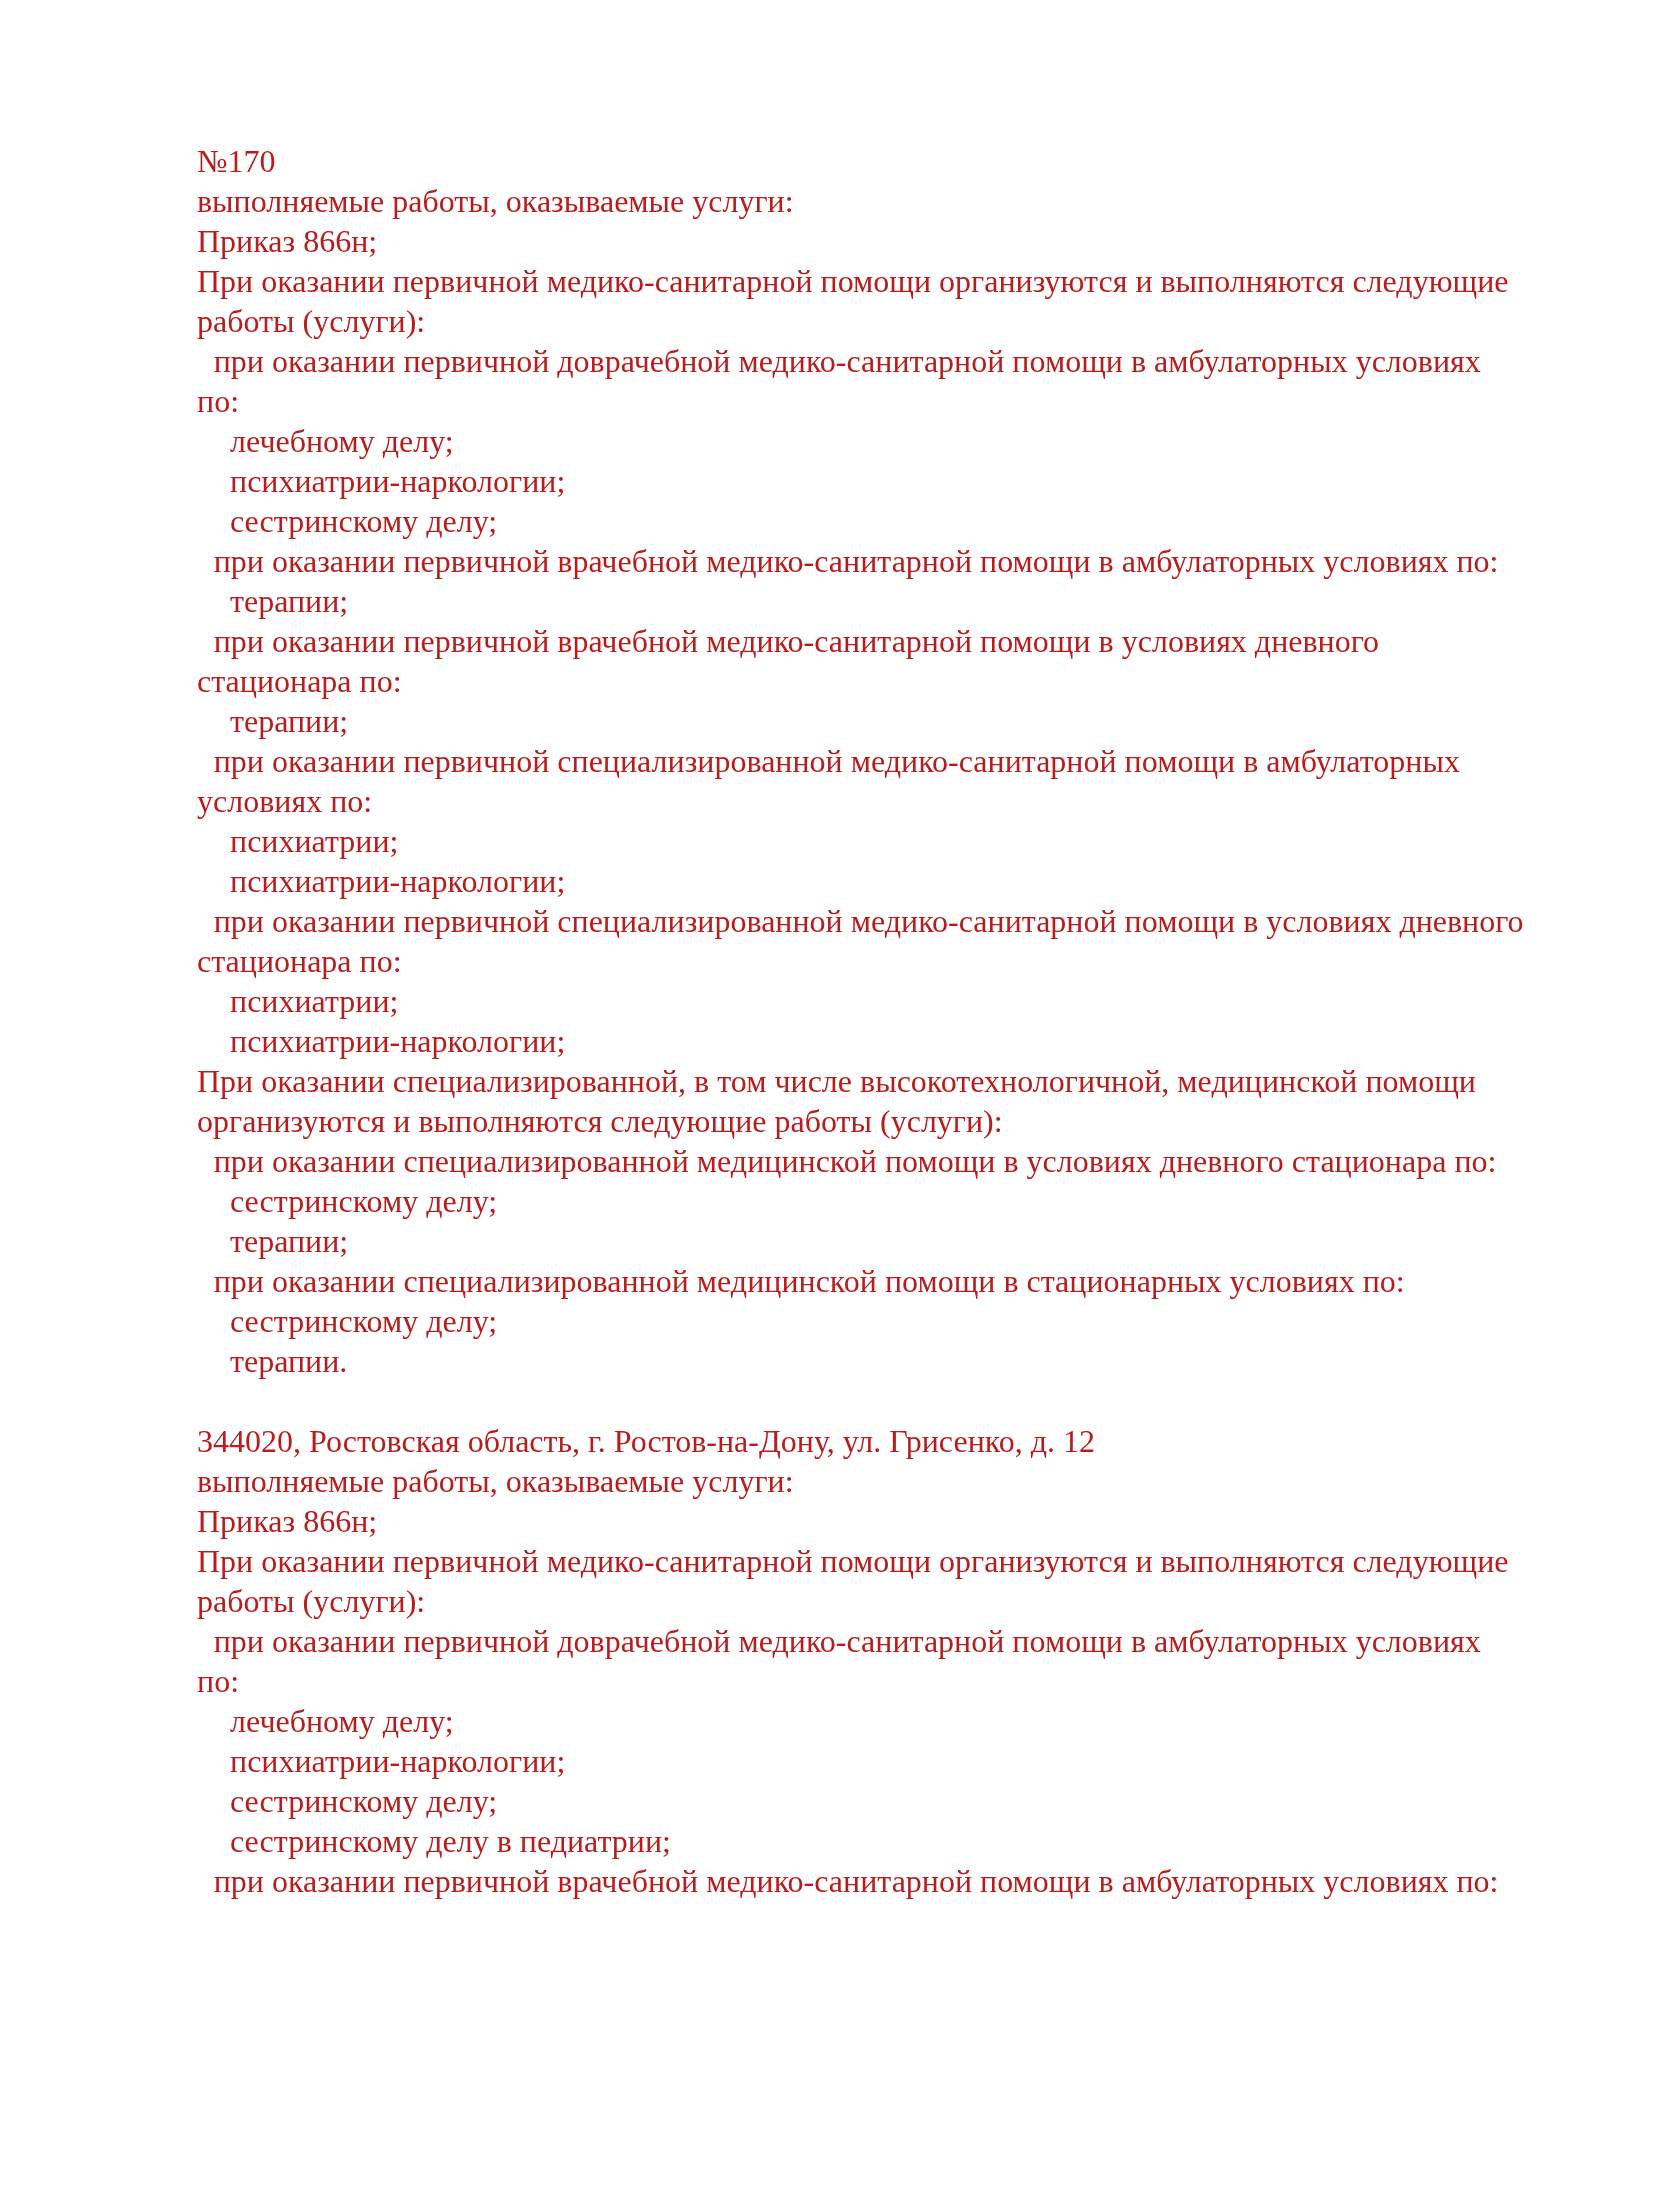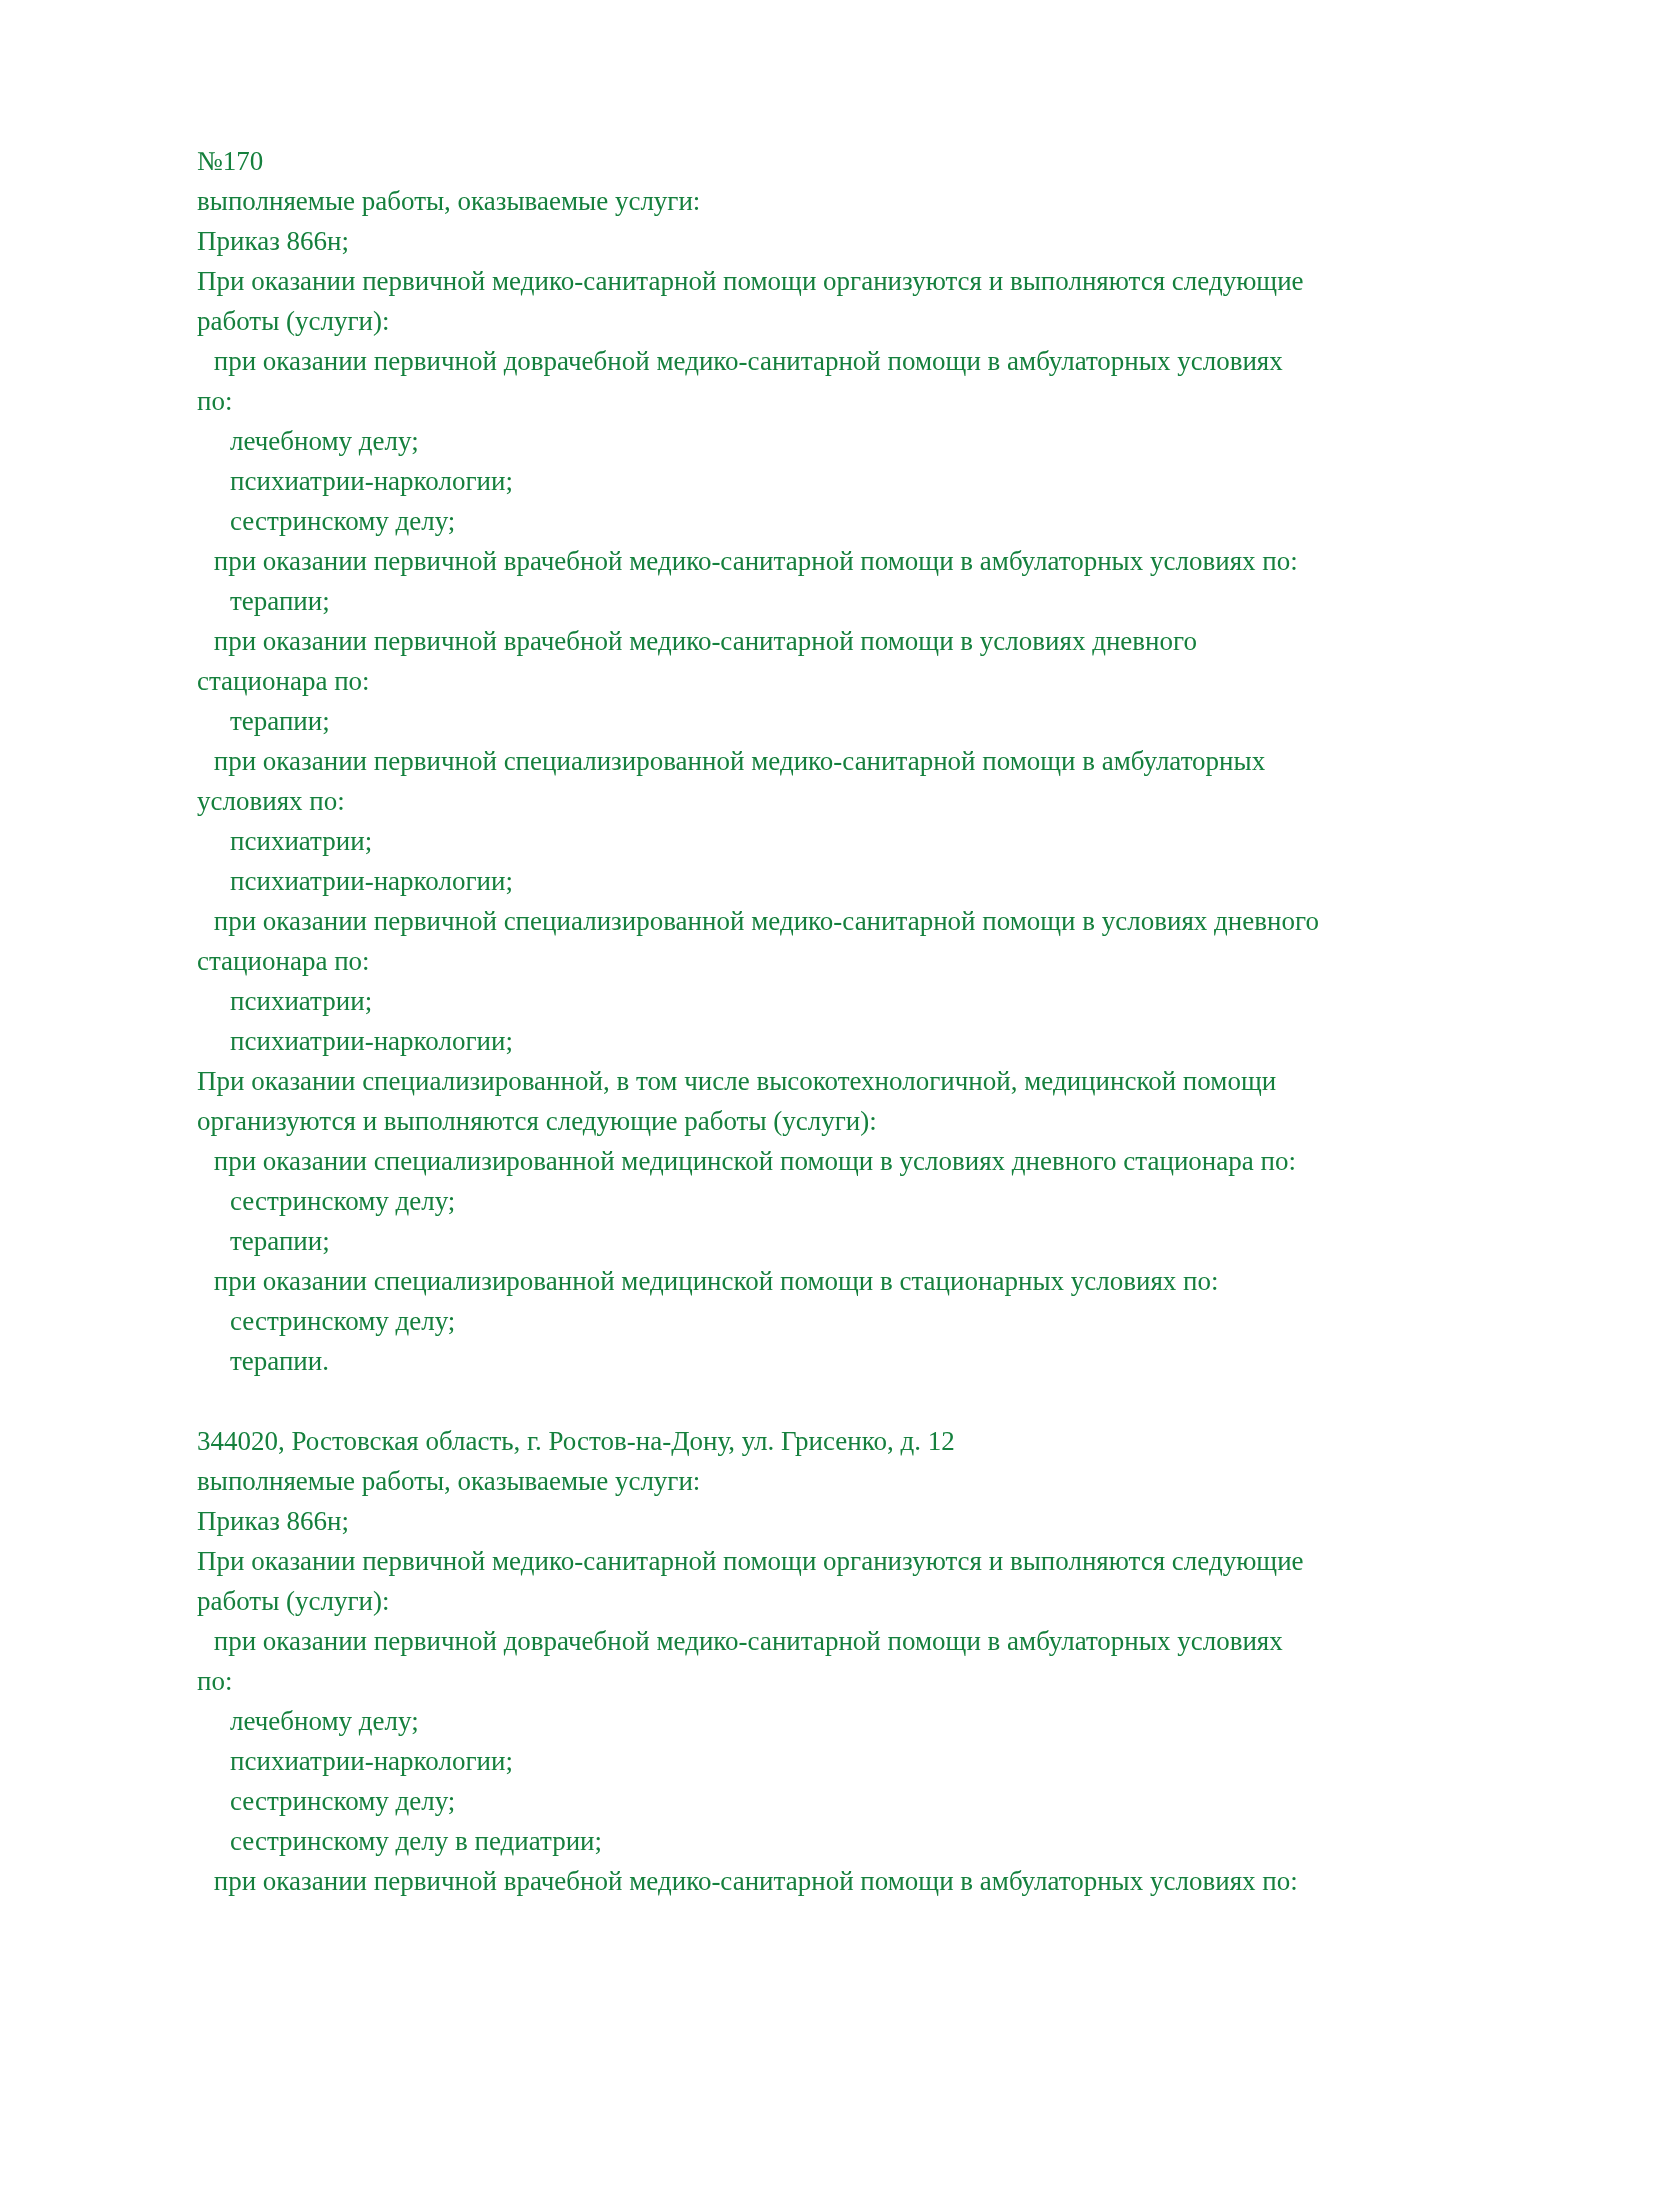--- a/index.html
+++ b/index.html
@@ -21,24 +21,24 @@
       top: 0;
       width: 1657px;
       height: 2205px;
       background: #ffffff;
     }
     .doc-text {
       position: absolute;
       left: 197px;
       top: 141px;
       width: 1417px;
-      font-size: 27px;
+      font-size: 32px;
       line-height: 40px;
       white-space: pre;
-      color: #15803d;
+      color: #b91c1c;
       font-family: Liberation Serif, serif;
     }
     .line {
       min-height: 40px;
     }
     .indent-0 { padding-left: 0; }
     .indent-1 { padding-left: 16.7px; }
     .indent-2 { padding-left: 33px; }
   </style>
 </head>

